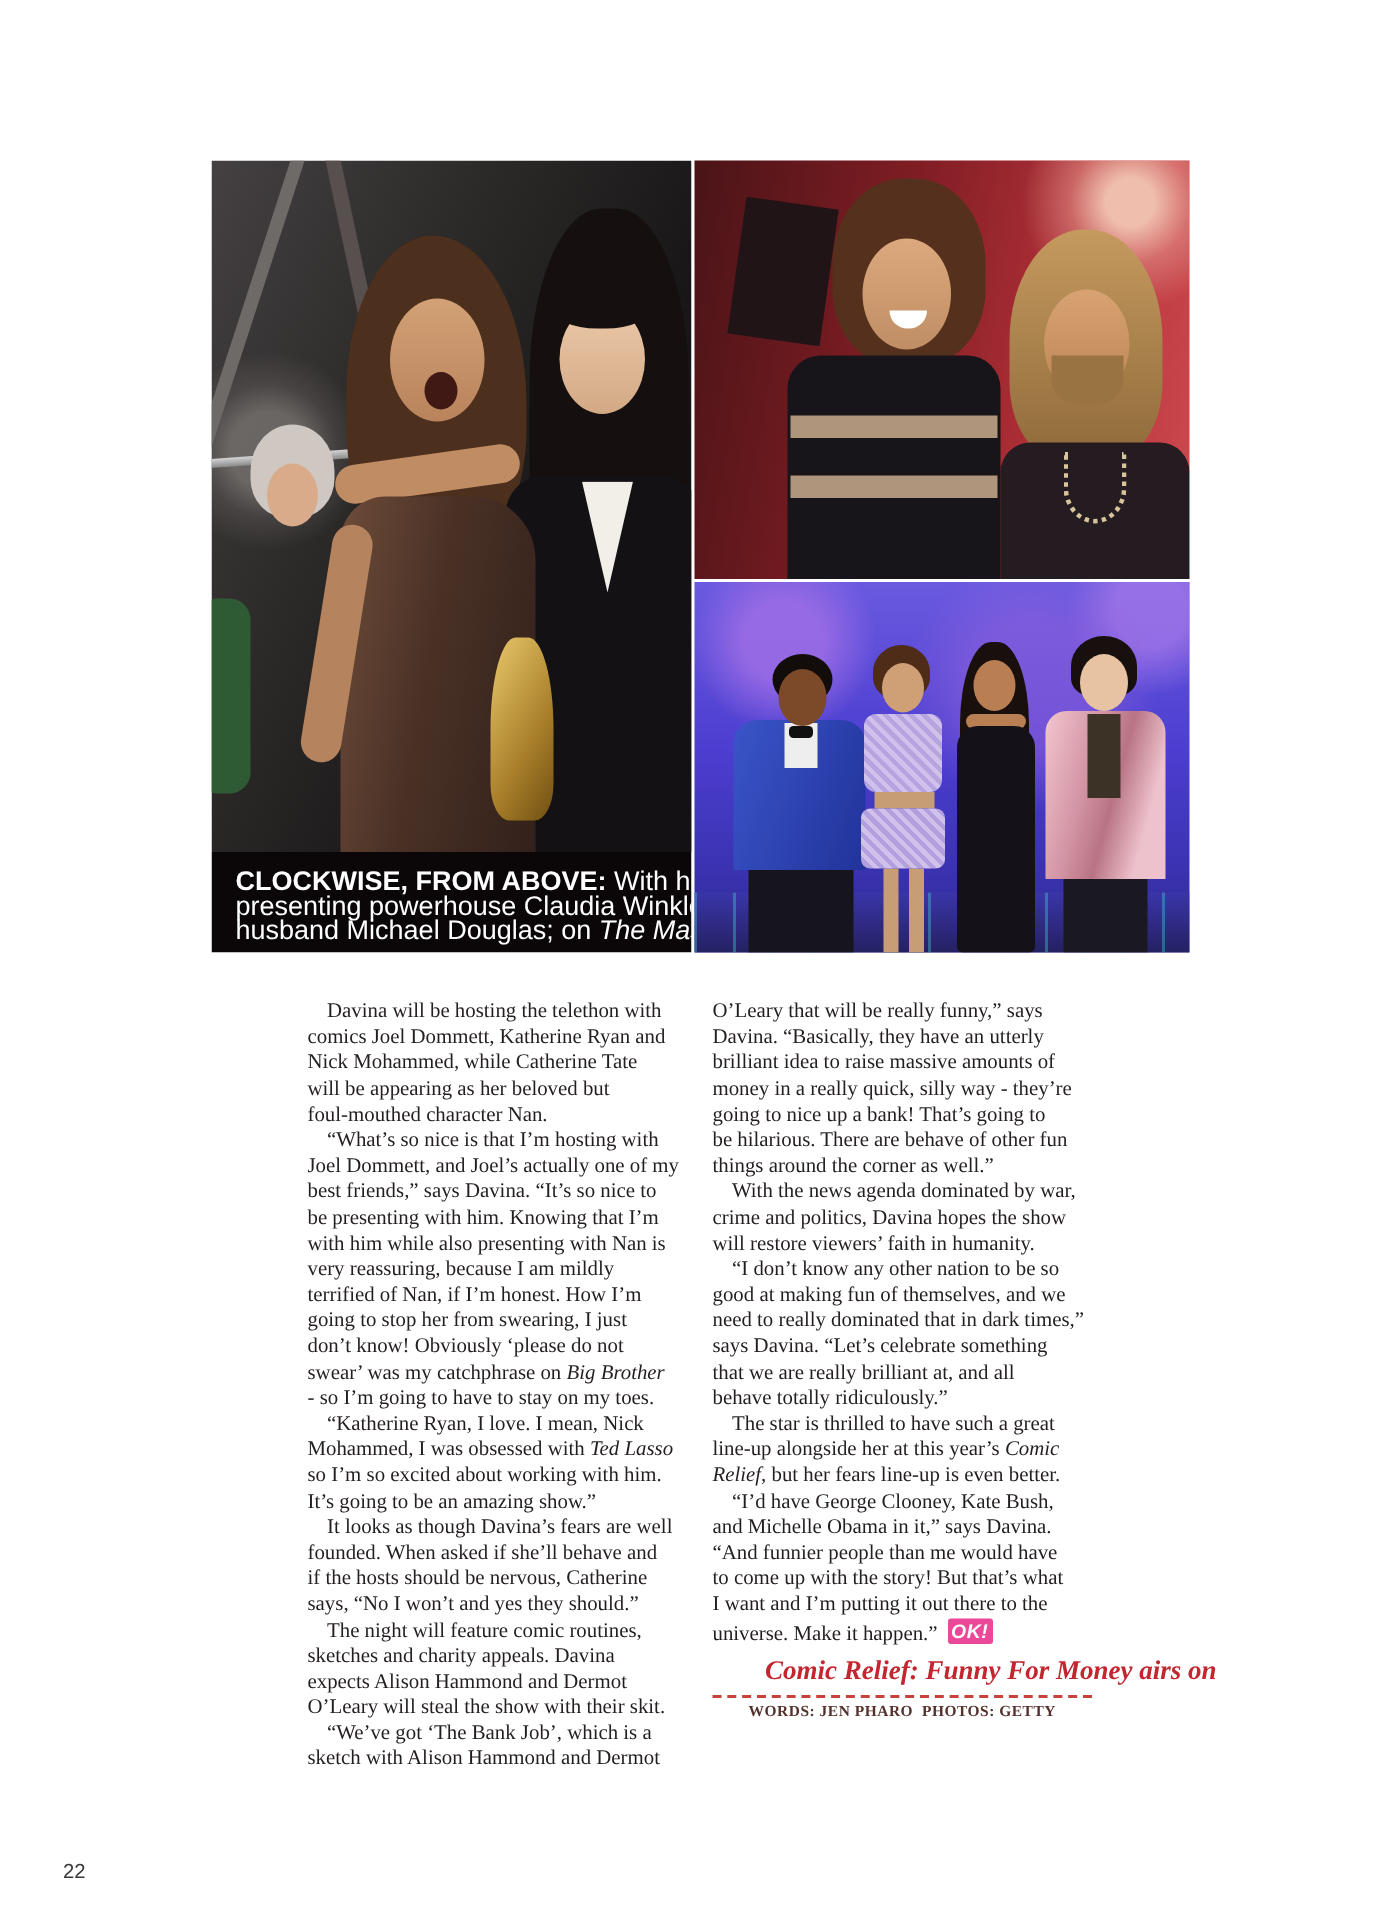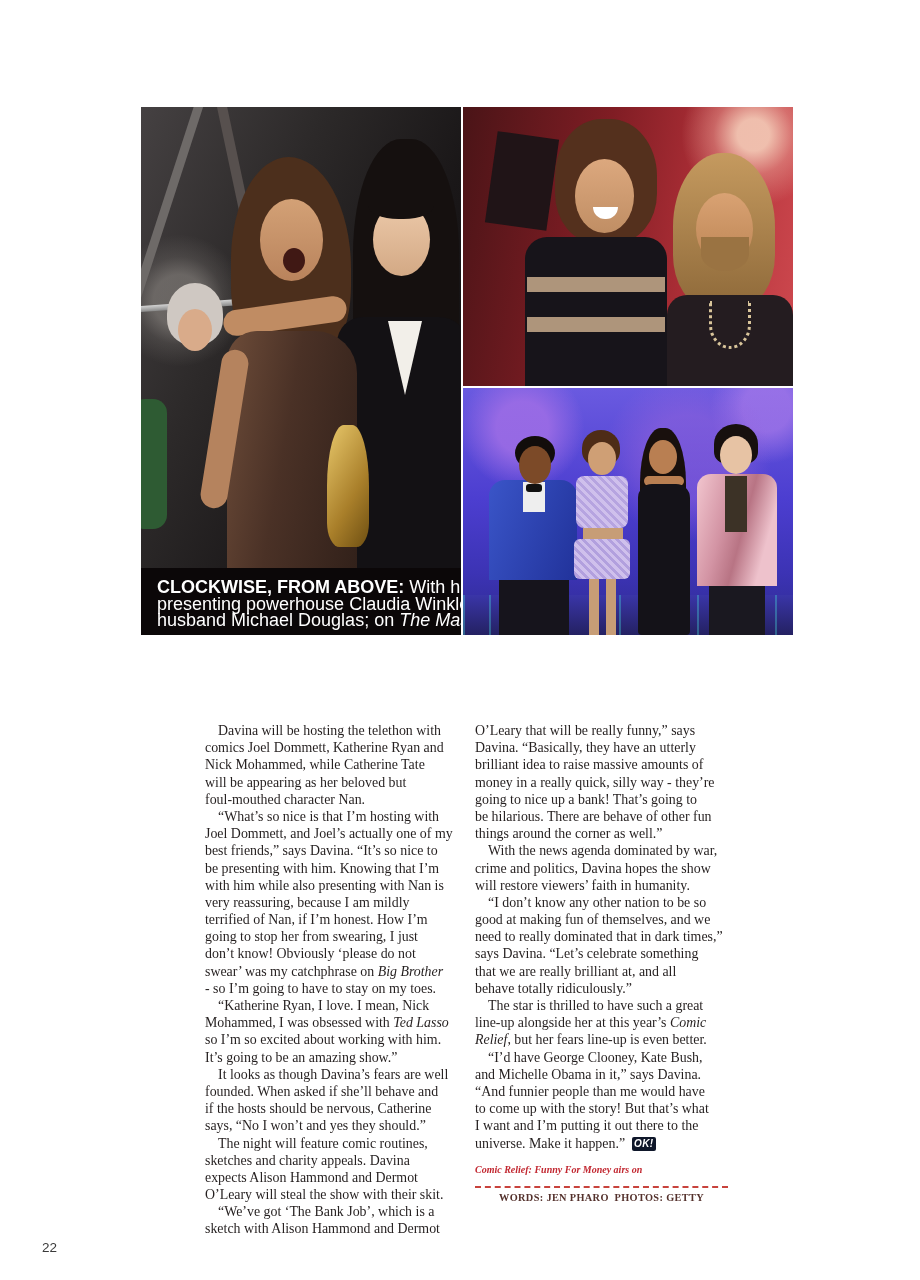--- a/index.html
+++ b/index.html
@@ -85,35 +85,35 @@
   .br-f3-hair { left:177px; top:40px; width:46px; height:122px; background:#19100d; border-radius:45% 45% 28% 28%; }
   .br-f3-face { left:186px; top:52px; width:28px; height:34px; background:#b97f52; border-radius:50%; }
   .br-f3-shldr{ left:181px; top:88px; width:40px; height:10px; background:#b97f52; border-radius:6px; }
   .br-f3-dress{ left:175px; top:96px; width:52px; height:151px; background:#141218; border-radius:14px 14px 4px 4px; }
   .br-f4-hair { left:251px; top:36px; width:44px; height:40px; background:#17100e; border-radius:50% 50% 30% 30%; }
   .br-f4-face { left:257px; top:48px; width:32px; height:38px; background:#e7c3a4; border-radius:50%; }
   .br-f4-jckt { left:234px; top:86px; width:80px; height:112px; background:linear-gradient(105deg,#f2c6cf 0%,#d394a4 35%,#b87484 55%,#eec2cc 80%); border-radius:14px 14px 0 0; }
   .br-f4-scarf{ left:262px; top:88px; width:22px; height:56px; background:#3c3226; }
   .br-f4-legs { left:246px; top:198px; width:56px; height:49px; background:#1a1820; }
   
-  .col { position:absolute; top:722px; color:#241f1f; }
+  .col { position:absolute; top:666px; color:#241f1f; }
   .col-1 { left:205px; width:258px; }
   .col-2 { left:475px; width:253px; }
   .col .tline { height:17.2px; line-height:17.2px; font-size:13.9px; white-space:nowrap; }
   .tline.ind { padding-left:13px; }
   .b { font-weight:bold; }
   .i { font-style:italic; }
   .endmark {
-    display:inline-block; background:#0f172a; color:#fff;
+    display:inline-block; background:#ec4899; color:#fff;
     font-family:"Liberation Sans", sans-serif; font-weight:bold; font-style:italic;
-    font-size:10px; line-height:1; padding:2px 3px 2px 2px; border-radius:2px;
+    font-size:13px; line-height:1; padding:2px 3px 2px 2px; border-radius:2px;
     margin-left:7px; letter-spacing:.3px; vertical-align:1px;
   }
   .promo { margin-top:8px; color:#c22730; font-weight:bold; font-style:italic; }
-  .promo .tline { height:19px; line-height:19px; font-size:10px; white-space:nowrap; }
+  .promo .tline { height:19px; line-height:19px; font-size:18px; white-space:nowrap;margin-left:35px; }
   .divider { margin-top:7px; width:100%; border-top:2px dashed #c8423c; }
   .credits {
     margin-top:4px; text-align:center; font-size:10.3px; letter-spacing:.35px;
     color:#54312c; white-space:pre; font-weight:bold;
   }
   .pagenum {
     position:absolute; left:42px; top:1240px; font-family:"Liberation Sans", sans-serif;
     font-size:13.5px; color:#3a3a3a;
   }
 </style>

